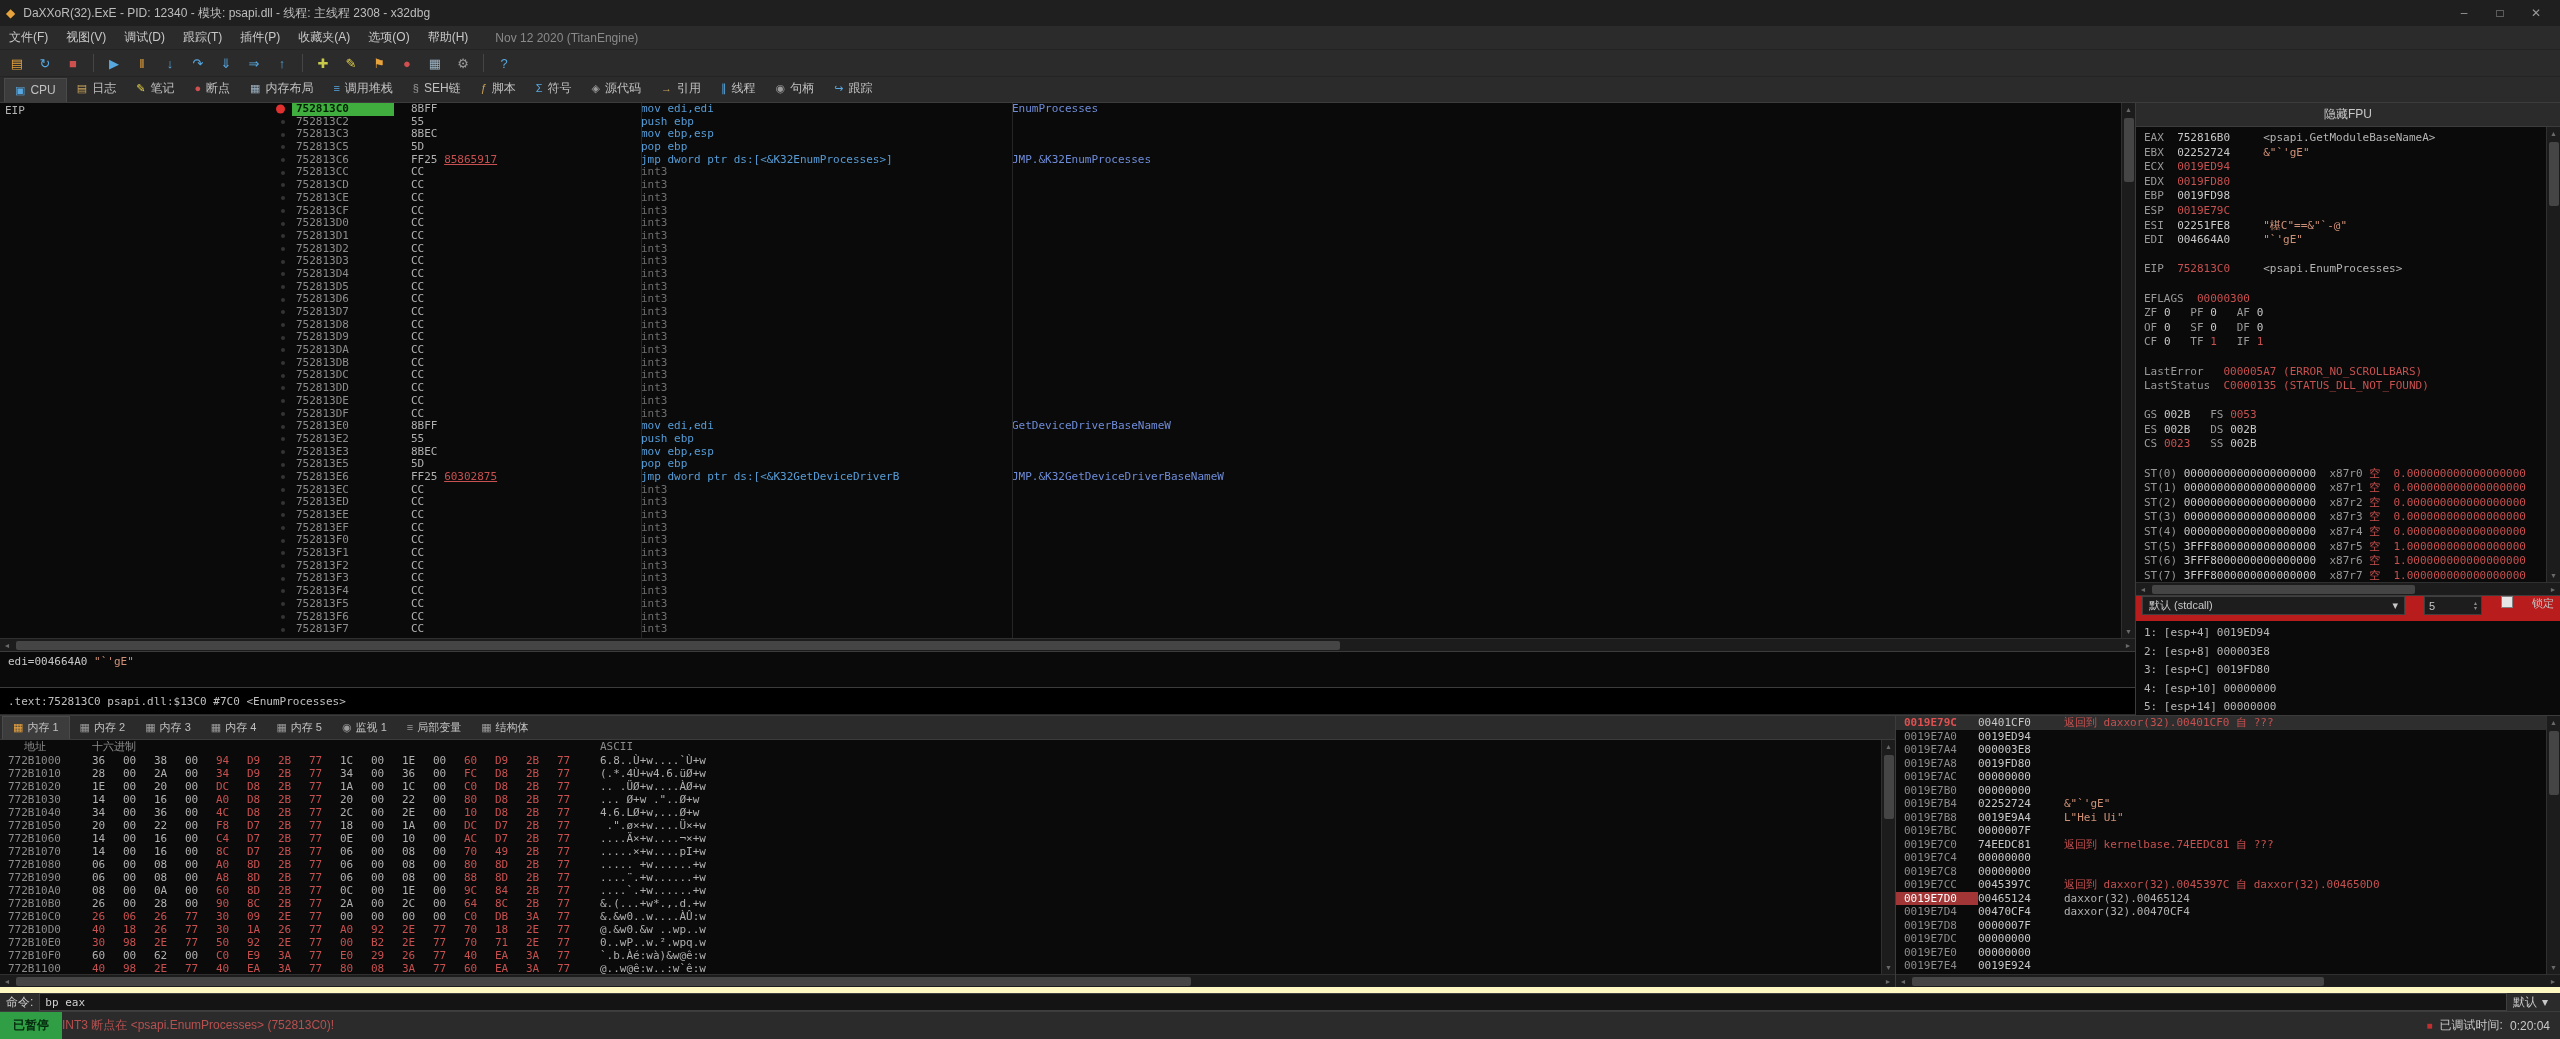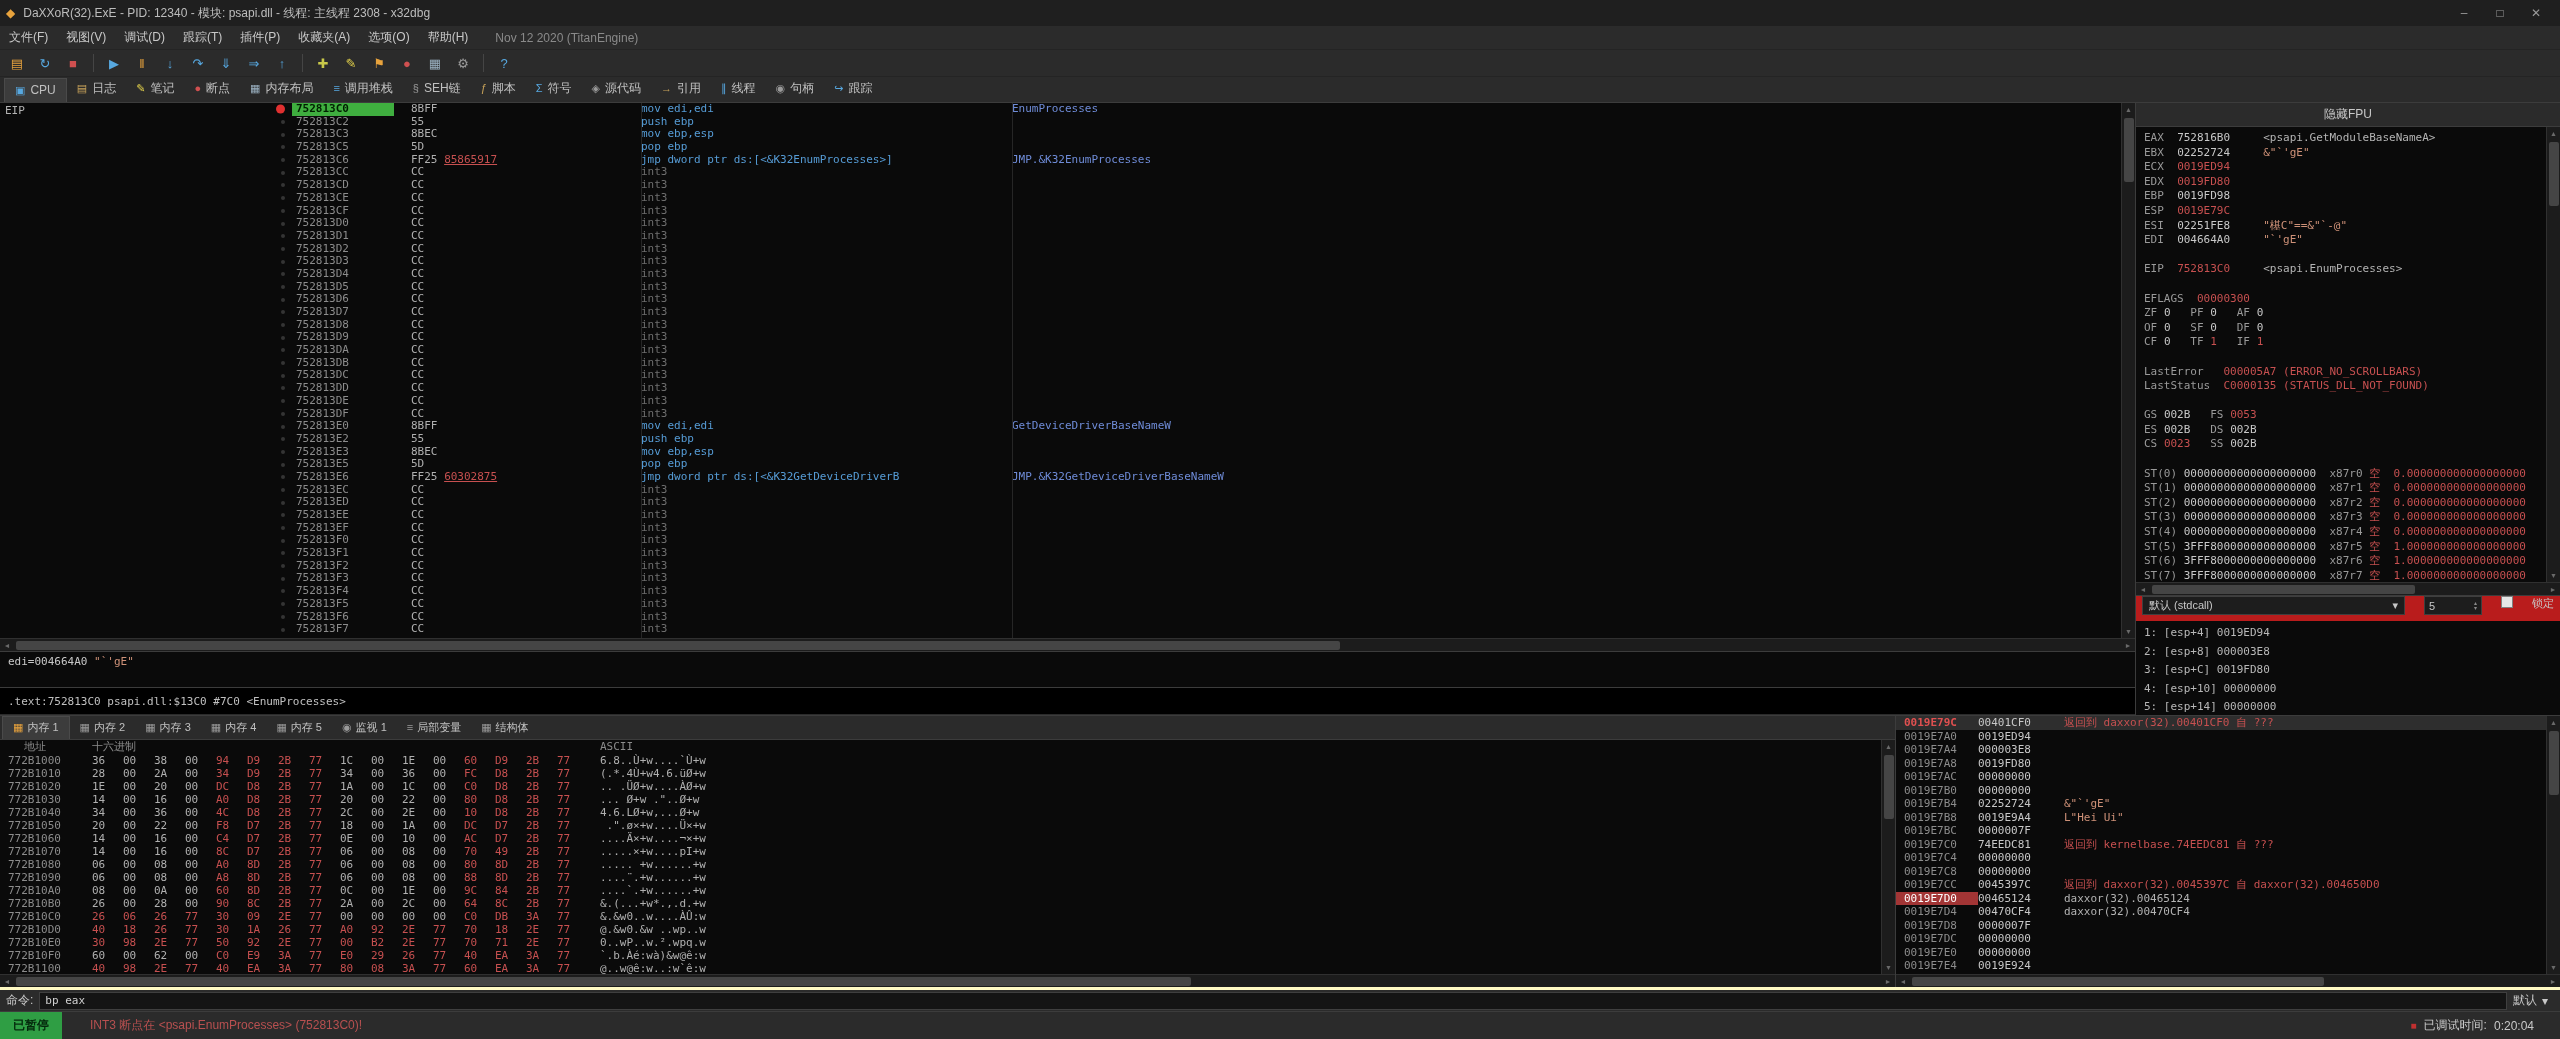--- a/index.html
+++ b/index.html
@@ -125,27 +125,27 @@
   
   .vscroll{width:14px;flex:none;background:#1c1c1c;border-left:1px solid #303030;display:flex;
     flex-direction:column;align-items:center;font-size:7px;color:#6a6a6a}
   .hscroll{height:13px;flex:none;background:#1c1c1c;border-top:1px solid #303030;display:flex;
     align-items:center;font-size:7px;color:#6a6a6a}
   .sb-btn{flex:none;width:14px;height:13px;display:flex;align-items:center;justify-content:center}
   .sb-thumb-v{width:10px;height:64px;background:#454545;border-radius:2px;margin-top:2px}
   .sb-thumb-h{height:9px;width:62%;background:#454545;border-radius:2px;margin-left:2px}
 
   
-  .cmdrow{height:24px;flex:none;background:#2b2b2b;border-top:3px solid #fef9c3;display:flex;
+  .cmdrow{height:24px;flex:none;background:#2b2b2b;border-top:6px solid #fef9c3;display:flex;
     align-items:center;gap:6px;padding:0 6px;font-size:12px}
   .cmd-input{flex:1;height:18px;background:#141414;border:1px solid #3f3f3f;color:#d0d0d0;
     font-family:"DejaVu Sans Mono",monospace;font-size:11px;padding:0 5px;outline:none}
   .cmd-right{display:flex;align-items:center;gap:5px;color:#c8c8c8;padding-right:6px}
   .statusbar{height:28px;flex:none;background:#2b2b2b;border-top:1px solid #3c3c3c;display:flex;
-    align-items:center;gap:28px;font-size:12px;padding-right:26px}
+    align-items:center;gap:0;font-size:12px;padding-right:10px}
   .status-state{height:100%;display:flex;align-items:center;padding:0 13px;background:#2f9e44;
     color:#04290c;font-weight:bold}
   .status-msg{color:#b85050}
   .status-time{margin-left:auto;display:flex;align-items:center;gap:7px;color:#c8c8c8}
   .rec{color:#c03030;font-size:10px}
 </style>
 </head>
 <body>
 
 <div class="app">

